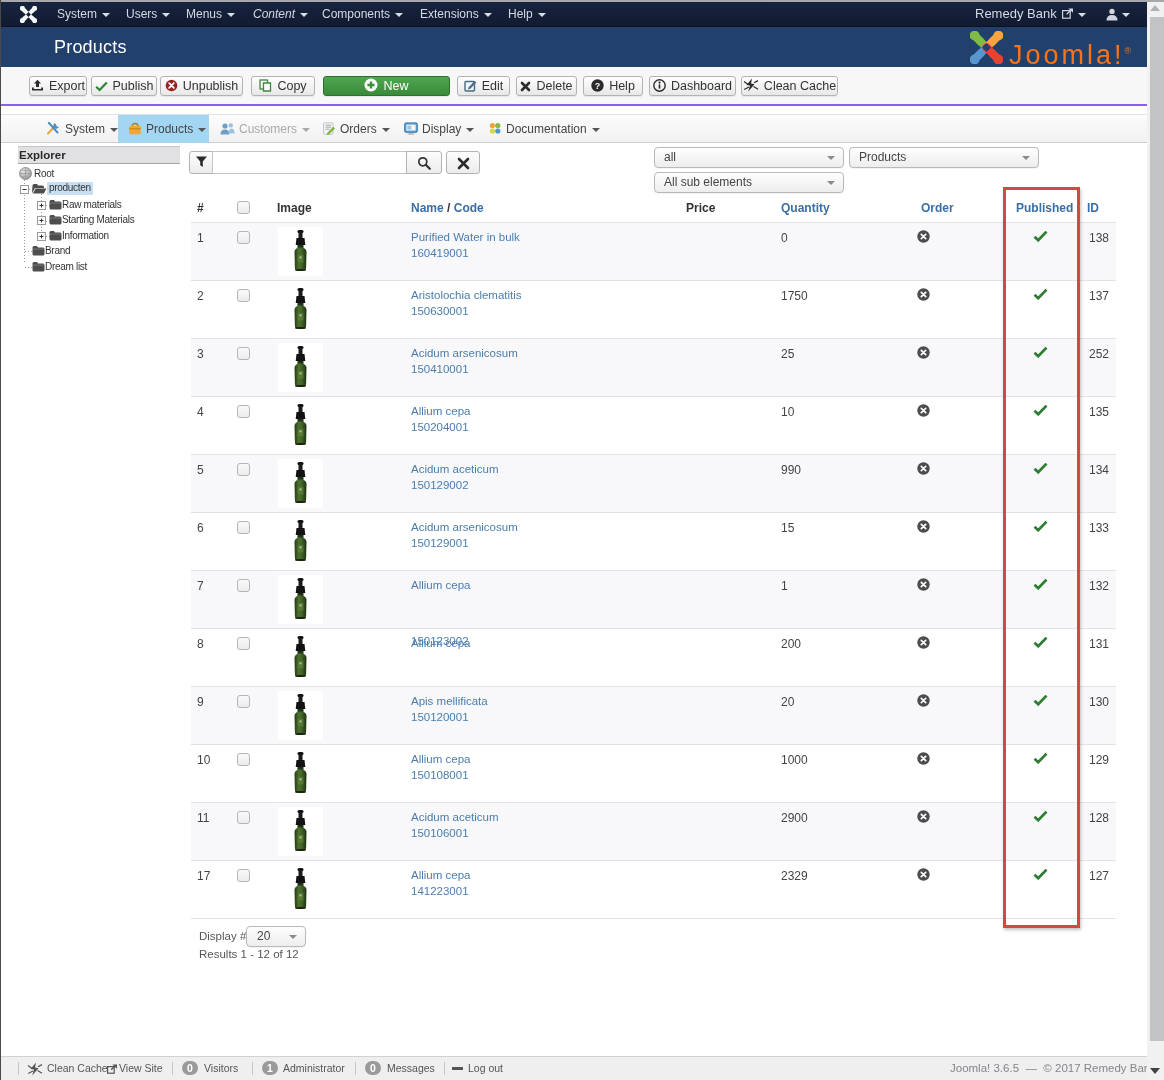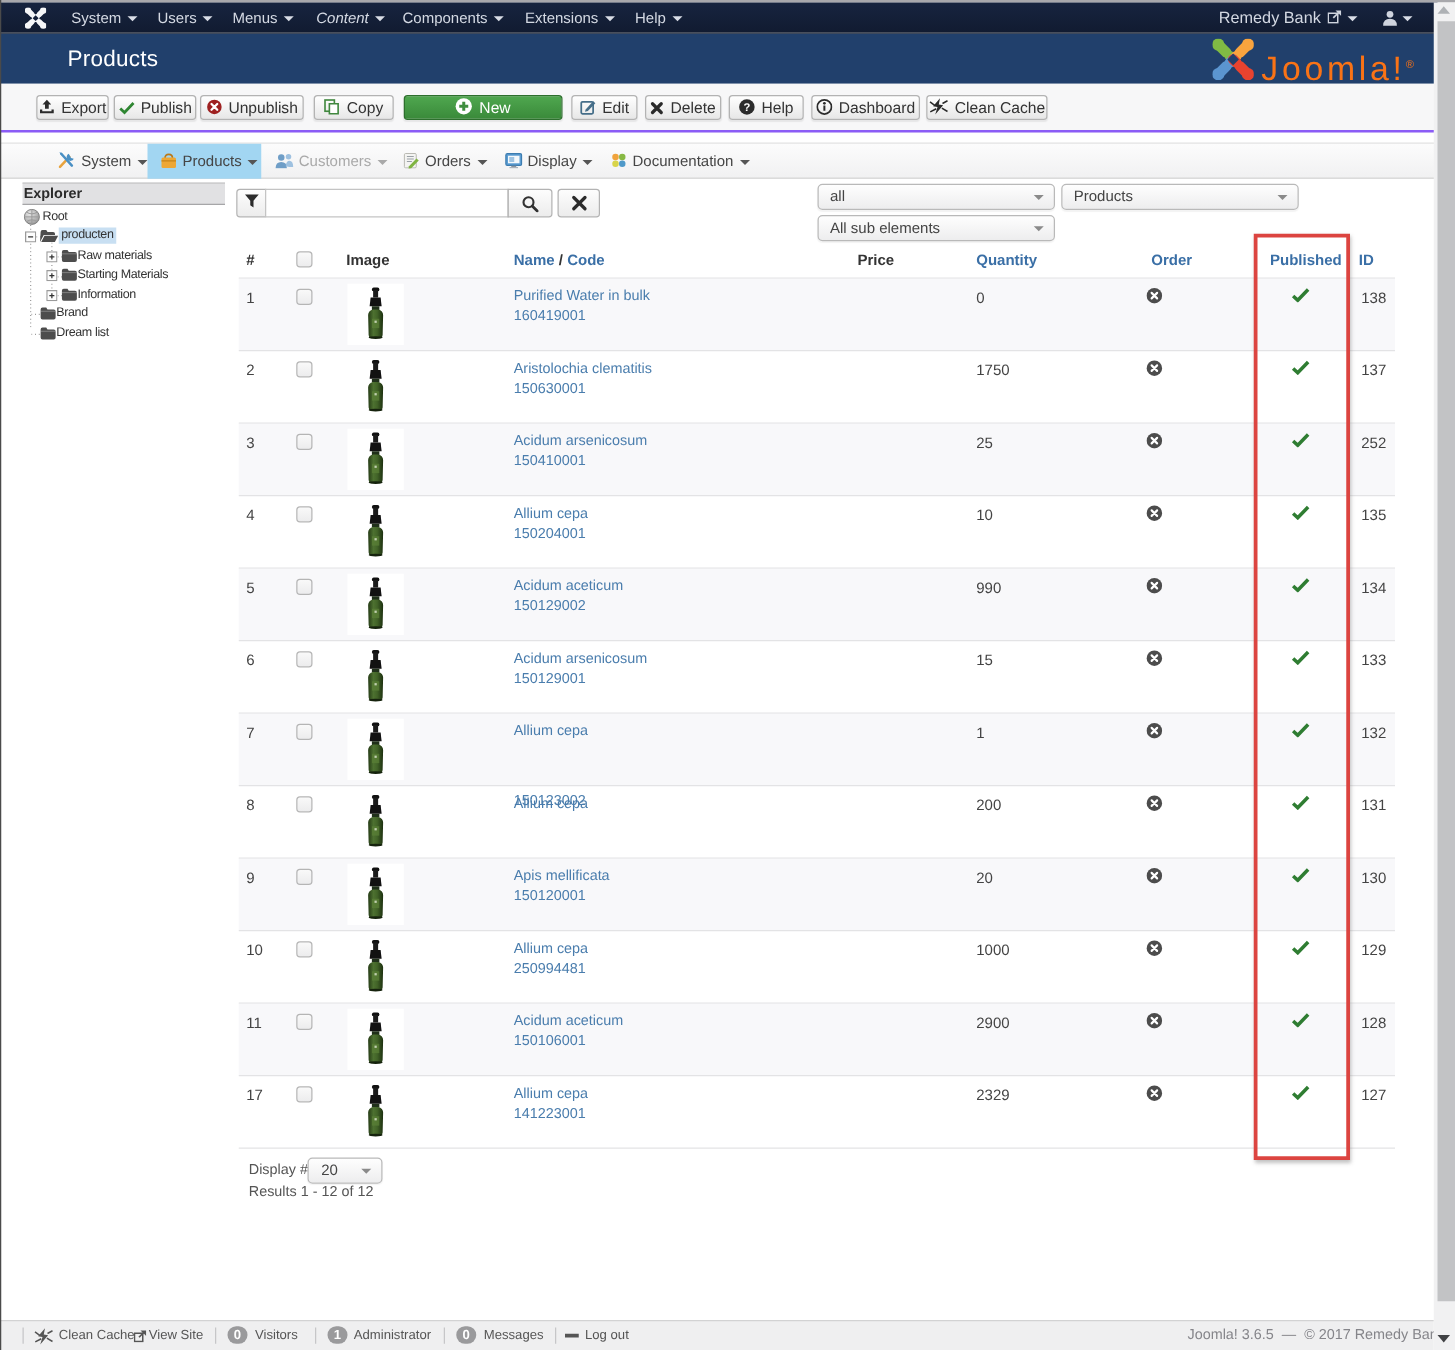--- a/index.html
+++ b/index.html
@@ -636,21 +636,21 @@
 <rect x="19.5" y="3" width="6" height="3" rx="1.5" fill="#111"></rect>
 <rect x="20.5" y="5" width="4" height="6" fill="#1b1b1b"></rect>
 <path d="M18.5 11 h8 l0.8 7 h-9.6 z" fill="#121212"></path>
 <rect x="19.5" y="18" width="6" height="3" fill="#20301a"></rect>
 <path d="M16.5 25 q0 -3.5 4 -4.5 h4 q4 1 4 4.5 l-0.4 16 q0 2.2 -2 2.6 h-7.2 q-2 -0.4 -2 -2.6 z" fill="url(#gb)"></path>
 <ellipse cx="22.5" cy="43" rx="5.6" ry="1.1" fill="#16230e"></ellipse>
 <rect x="19.6" y="28" width="5.8" height="7.5" fill="#597e36" opacity="0.8"></rect>
 <rect x="21.6" y="29.5" width="1.8" height="1.8" fill="#cdd9bd" opacity="0.9"></rect>
     </svg></span>
 <span class="namelink" style="left:411px;top:753px;">Allium cepa</span>
-<span class="codelink" style="left:411px;top:769px;">250994481</span>
+<span class="codelink" style="left:411px;top:769px;">150108001</span>
 <span class="cell" style="left:781px;top:753px;">1000</span>
 <span class="tic" style="left:917px;top:752px;">
     <svg width="13" height="13" viewBox="0 0 13 13" style="">
       <circle cx="6.5" cy="6.5" r="6.2" fill="#4c4c4c"></circle>
 <path d="M4.3 4.3 L8.7 8.7 M8.7 4.3 L4.3 8.7" stroke="#fff" stroke-width="1.7" stroke-linecap="round"></path>
     </svg>
   </span>
 <span class="tic" style="left:1033px;top:752px;">
     <svg width="15" height="12" viewBox="0 0 15 12" style="">
       <path d="M1.5 6.8 L5.2 10.2 L13.5 1.6" stroke="#2f7d32" stroke-width="2.8" fill="none"></path>

